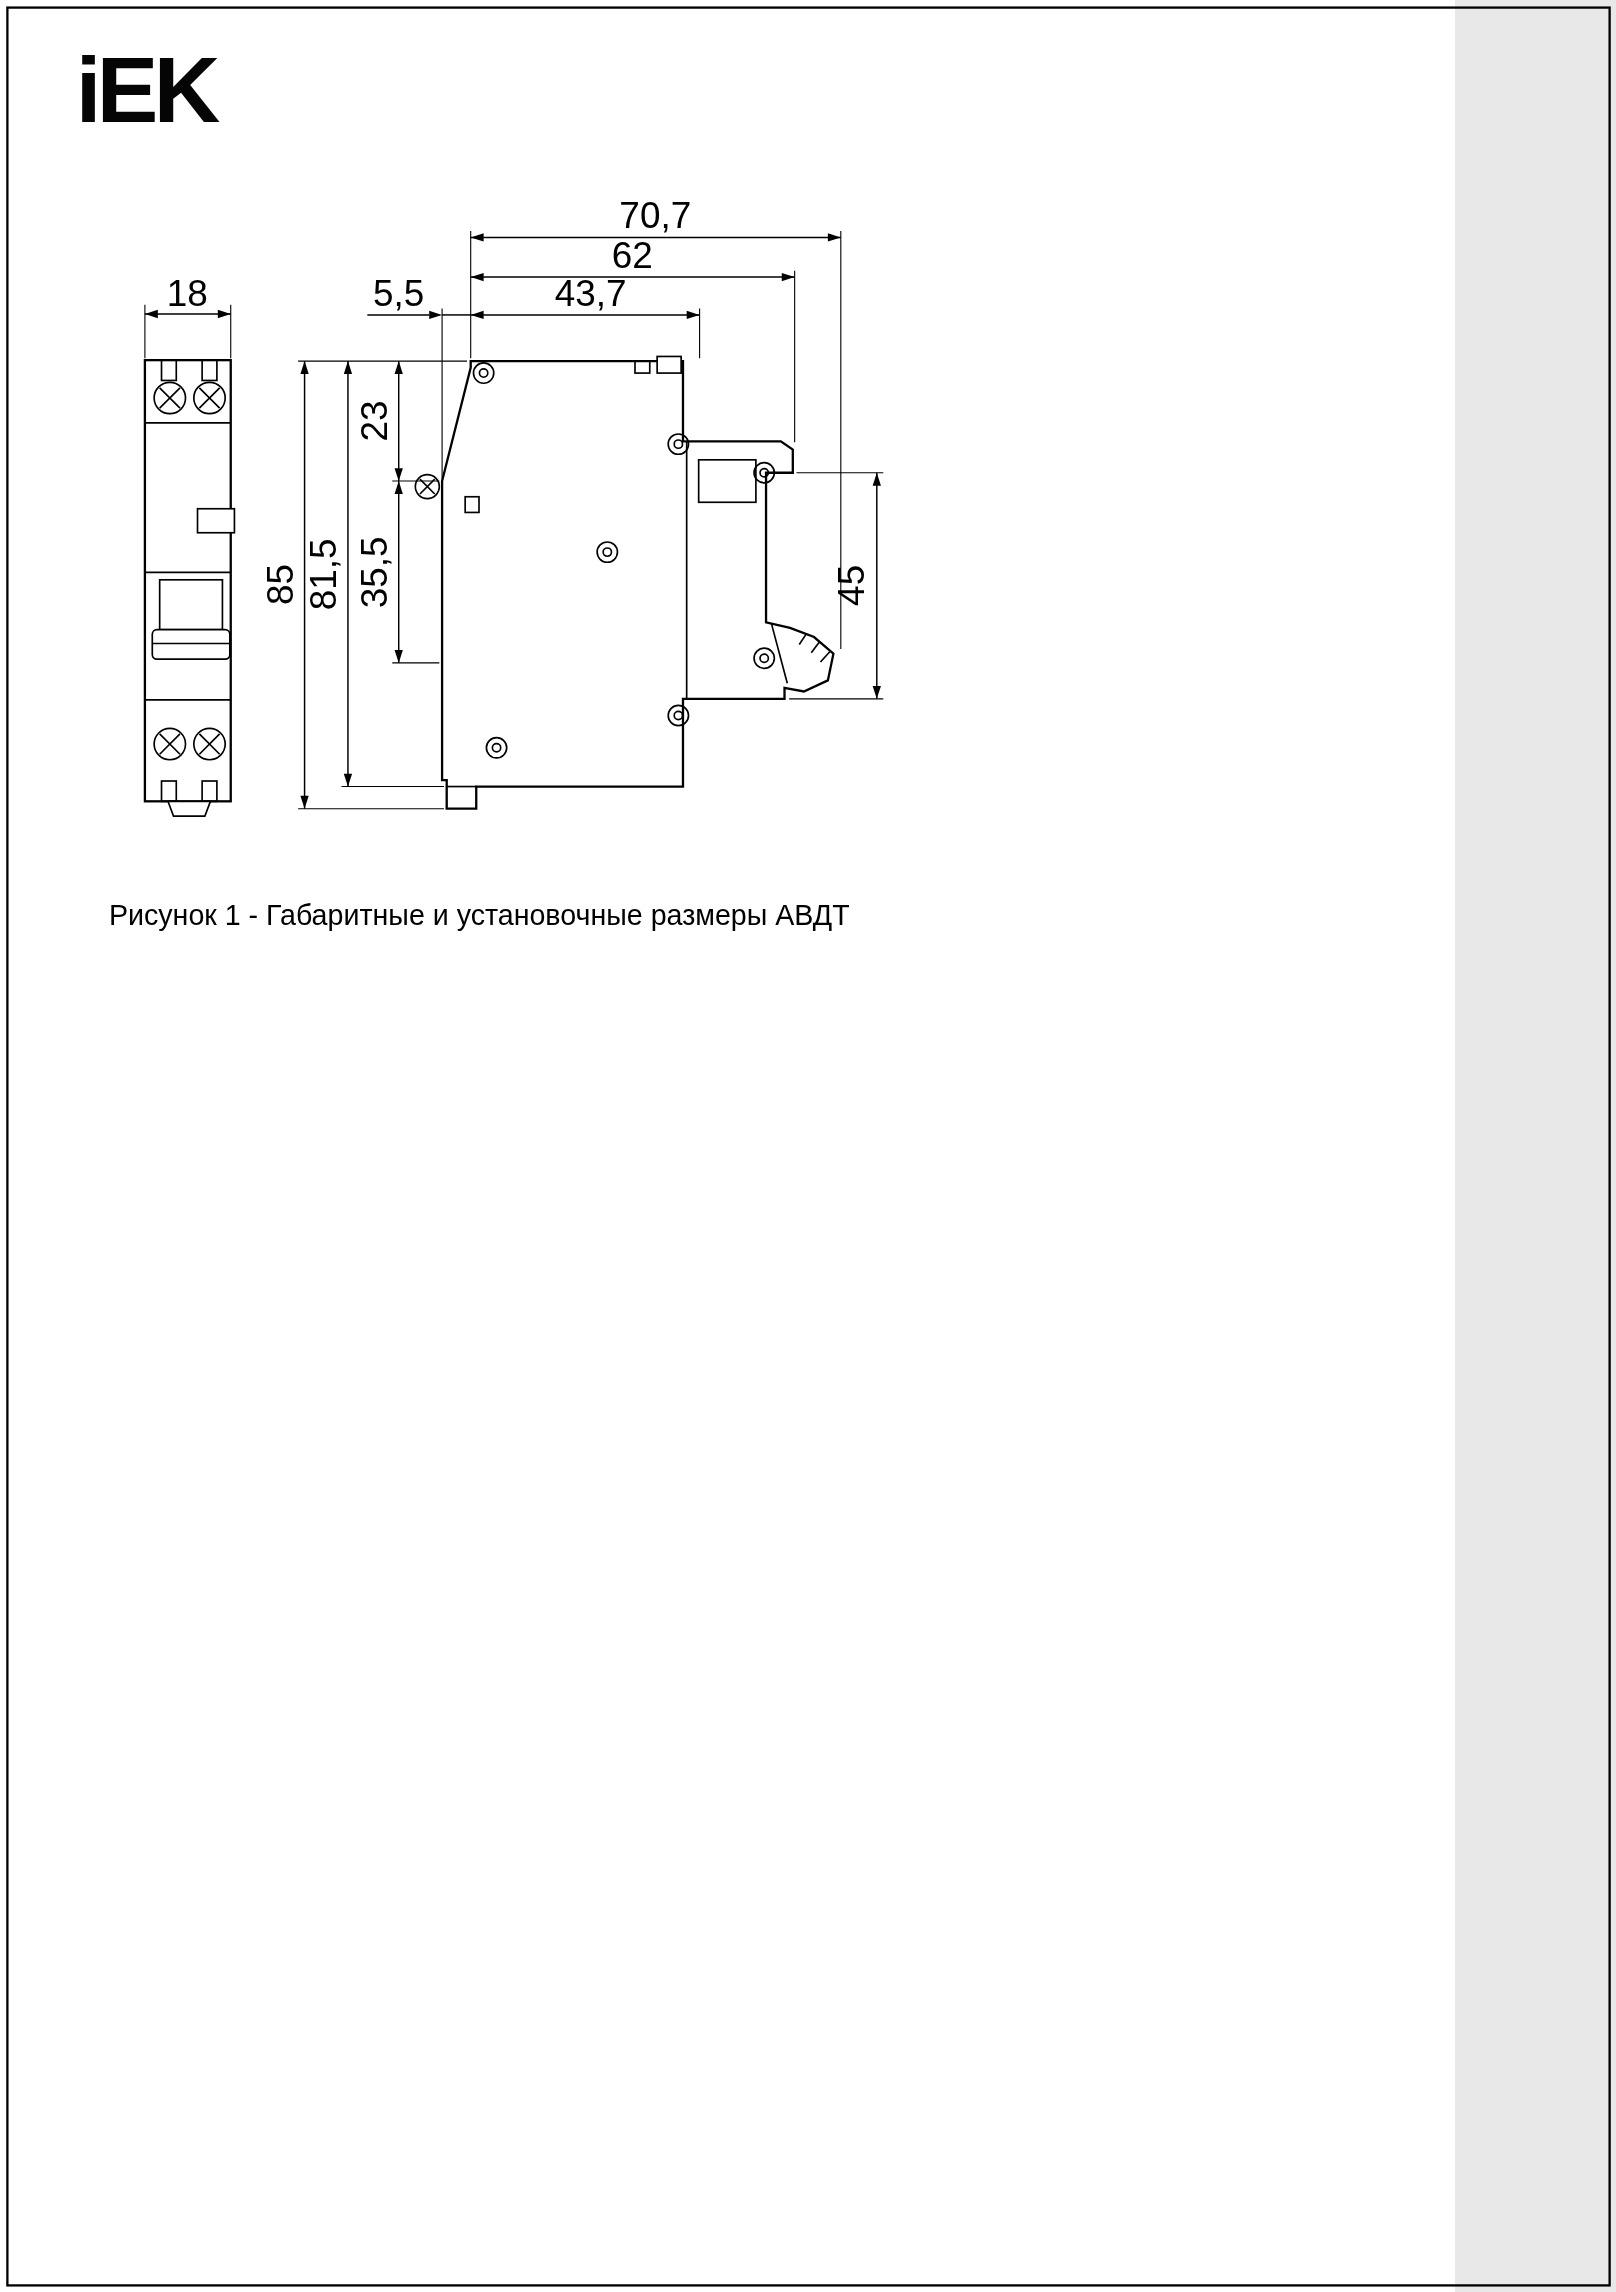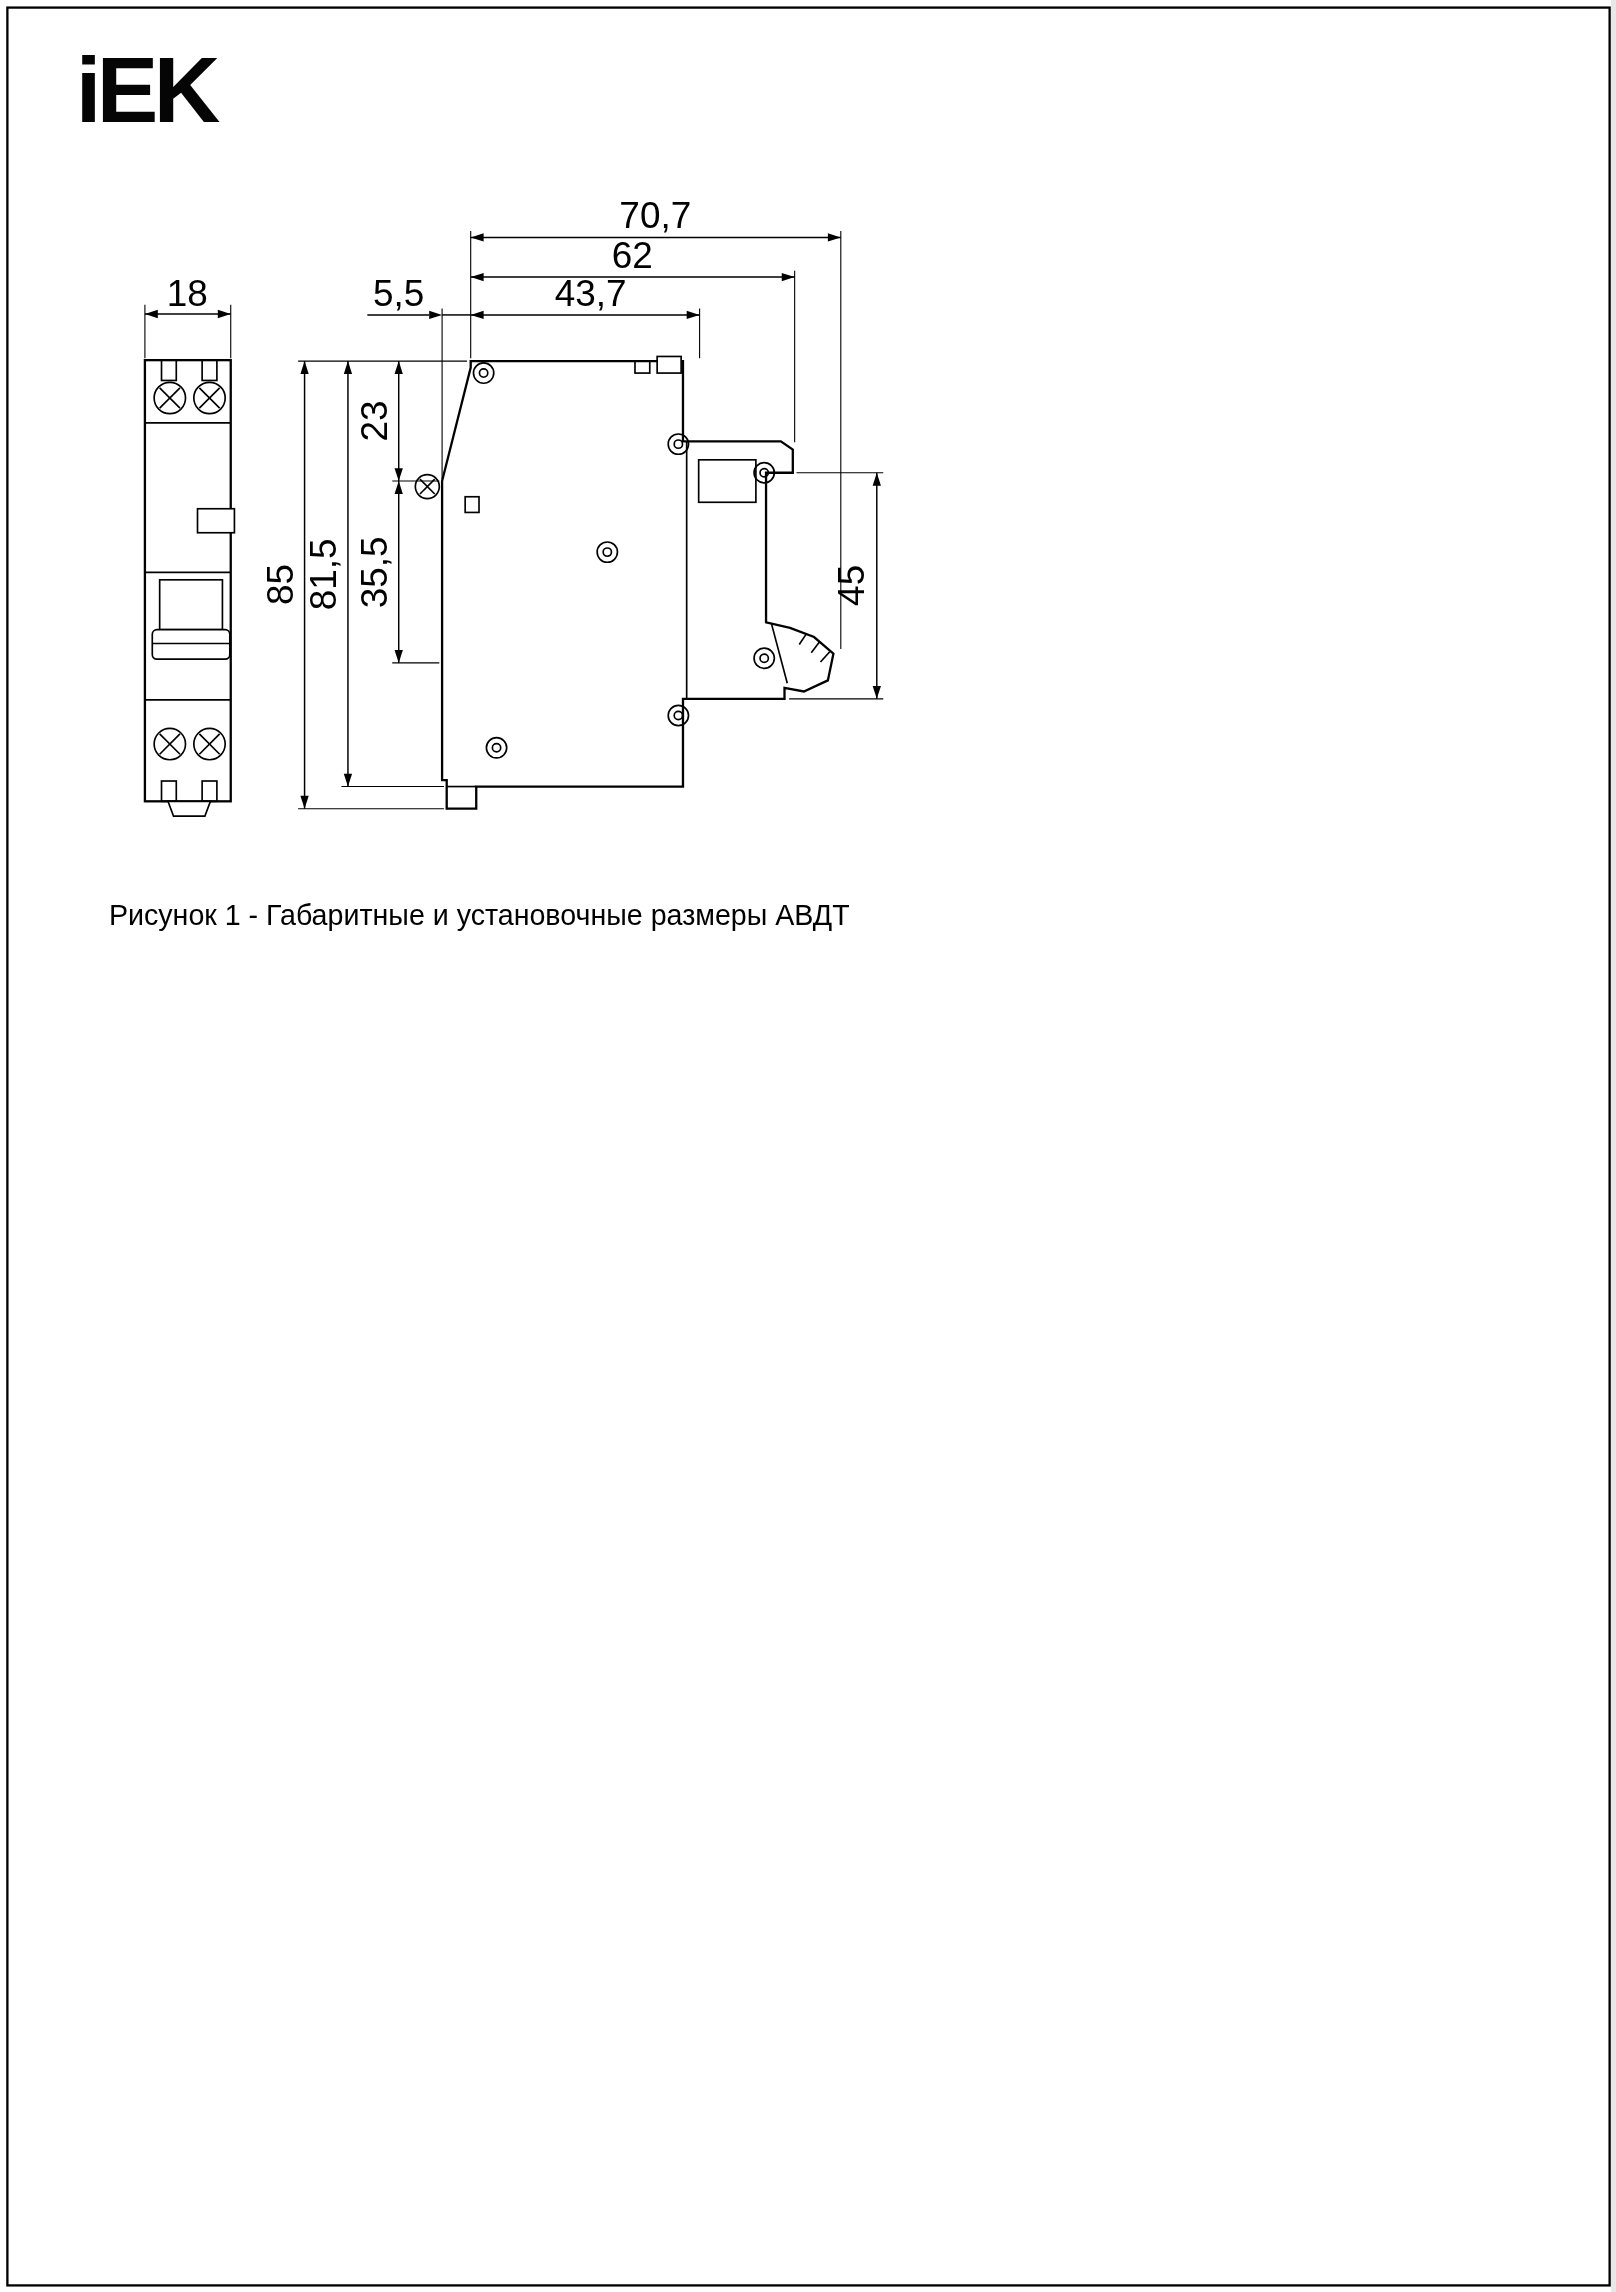--- a/index.html
+++ b/index.html
@@ -1,18 +1,18 @@
 <!DOCTYPE html>
 <html style="font-size:14.8px"><head>
 <meta charset="utf-8">
 <style>
   html, body { margin: 0; padding: 0; background: #e8e8e8; }
   .page {
     position: relative;
-    width: 1611px;
+    width: 1455px;
     height: 2293px;
     background: #ffffff;
     font-family: "Liberation Sans", sans-serif;
   }
   svg { display: block; }
   .outline   { fill: #ffffff; stroke: #000000; stroke-width: 2.5; stroke-linejoin: miter; }
   .detail    { fill: none;    stroke: #000000; stroke-width: 1.8; }
   .detail-f  { fill: #ffffff; stroke: #000000; stroke-width: 1.8; }
   .dimline   { fill: none;    stroke: #000000; stroke-width: 1.6; }
   .extline   { fill: none;    stroke: #000000; stroke-width: 1.2; }

